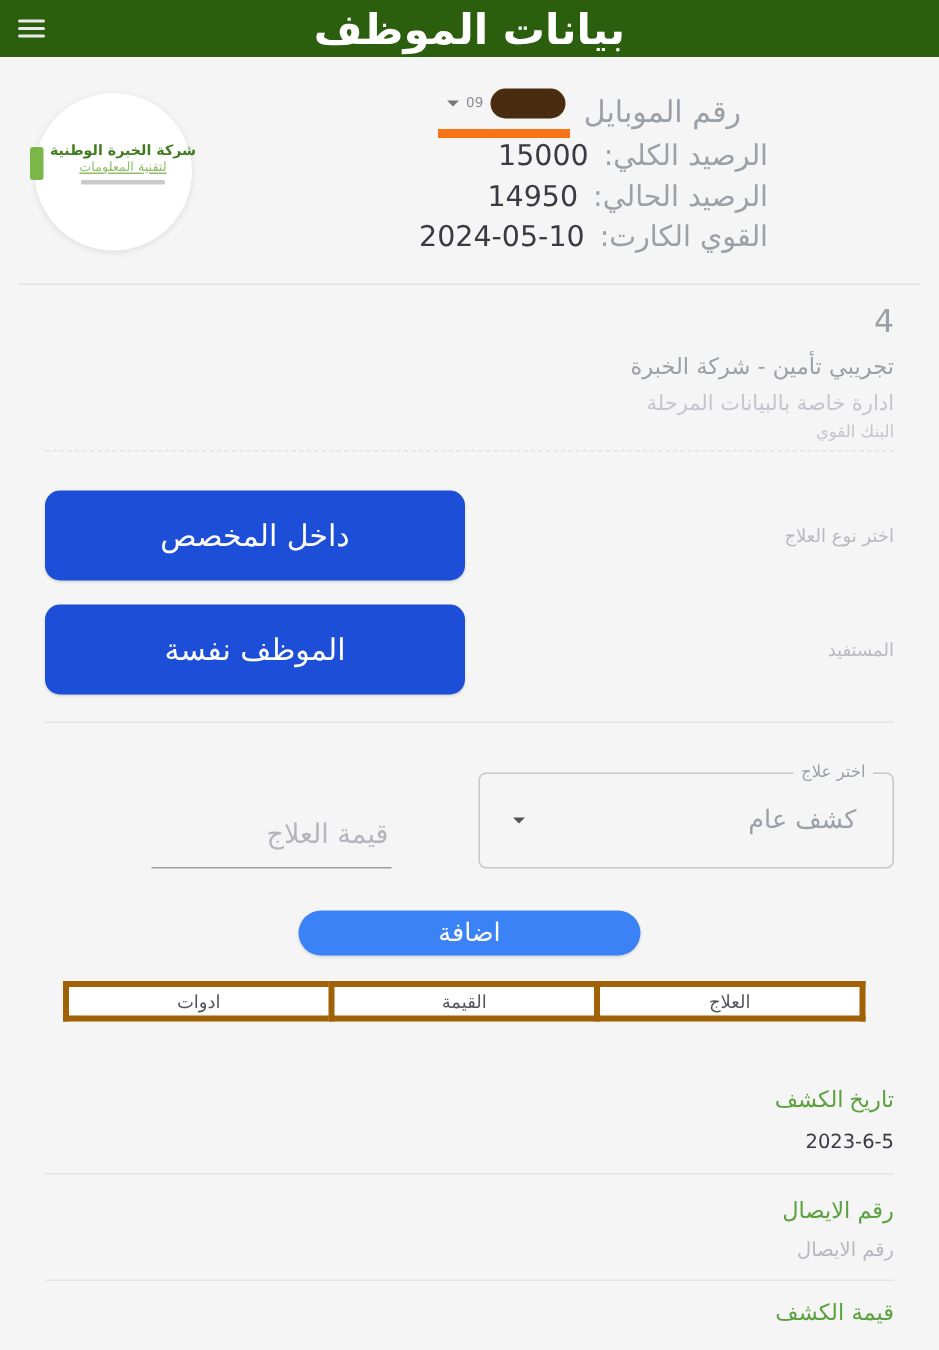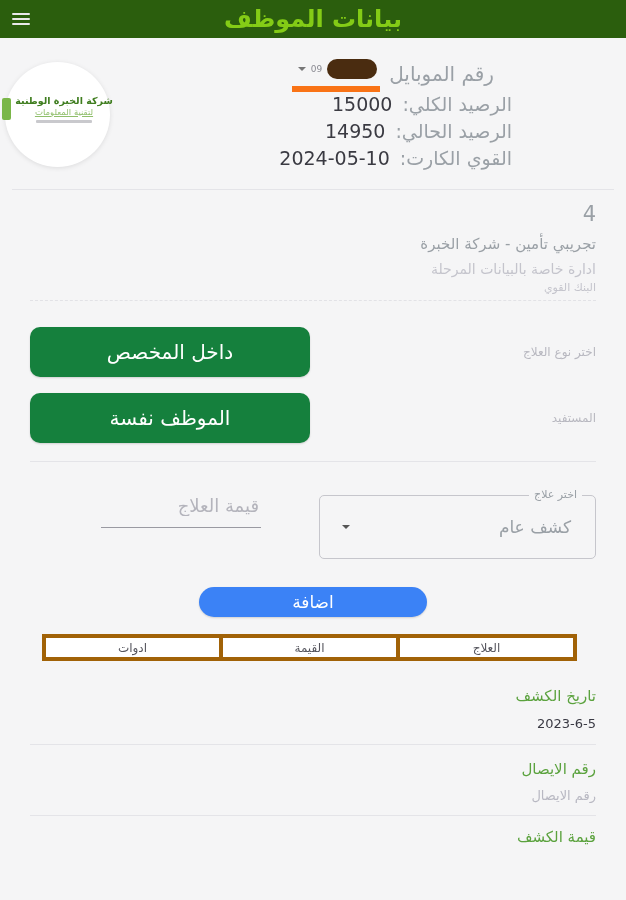--- a/index.html
+++ b/index.html
@@ -10,32 +10,32 @@
     direction: rtl;
     overflow: hidden;
     position: relative;
   }
   
   .appbar {
     height: 38px; background: #2b5e0d;
     display: flex; align-items: center; justify-content: center;
     position: relative;
   }
-  .appbar-title { color: #84cc16; font-size: 24px; font-weight: bold; letter-spacing: .5px; }
+  .appbar-title { color: #ffffff; font-size: 28px; font-weight: bold; letter-spacing: .5px; }
   .menu-btn {
     position: absolute; right: 598px; left: auto; top: 50%; transform: translateY(-50%);
     width: 18px; display: flex; flex-direction: column; gap: 3px; cursor: pointer;
     position: absolute;
   }
   .appbar .menu-btn { right: auto; left: 12px; } 
   .menu-btn span { display:block; height: 2px; background: #e9e9e9; border-radius: 1px; }
   
   .info { position: relative; padding: 20px 114px 0 0; }
   .logo-circle {
-    position: absolute; top: 24px; left: 5px; width: 105px; height: 105px;
+    position: absolute; top: 24px; left: 23px; width: 105px; height: 105px;
     background: #ffffff; border-radius: 50%;
     box-shadow: 0 1px 5px rgba(0,0,0,.10);
     display: flex; justify-content: center;
   }
   .logo-inner { display: flex; align-items: center; gap: 4px; margin-top: -12px; }
   .logo-text { text-align: center; }
   .logo-line1 { font-size: 9.5px; font-weight: bold; color: #3f7d1f; white-space: nowrap; }
   .logo-line2 { font-size: 8.5px; color: #90bf6b; margin-top: 1px; text-decoration: underline; }
   .logo-line3 { height: 3px; width: 56px; background: #c9c9cd; margin: 3px auto 0; border-radius: 1px; }
   .logo-mark { width: 9px; height: 22px; background: #7ab648; border-radius: 2px; flex: 0 0 auto; }
@@ -59,28 +59,28 @@
   .emp-company { font-size: 15px; color: #9aa0a6; margin-top: 6px; line-height: 20px; }
   .emp-dept { font-size: 14px; color: #c4c4cc; margin-top: 9px; line-height: 13px; }
   .emp-bank { font-size: 11px; color: #c4c4cc; margin-top: 5px; line-height: 13px; }
   .divider-dashed { border-top: 1px dashed #e2e2e6; margin: 6px 30px 0; }
   
   .action-row { display: flex; align-items: center; justify-content: space-between; padding: 0 30px; }
   .action-row.first { margin-top: 26px; }
   .action-row.second { margin-top: 16px; }
   .action-label { font-size: 12px; color: #b8b8c0; }
   .green-btn {
-    width: 280px; height: 50px; border: none; border-radius: 10px;
-    background: #15803d; color: #ffffff; font-size: 20px; cursor: pointer;
+    width: 280px; height: 60px; border: none; border-radius: 10px;
+    background: #1d4ed8; color: #ffffff; font-size: 20px; cursor: pointer;
     font-family: "DejaVu Sans", sans-serif;
     box-shadow: 0 1px 2px rgba(0,0,0,.15);
   }
   .divider-mid { height: 1px; background: #e4e4e8; margin: 18px 30px 0; }
   
-  .form-row { display: flex; align-items: flex-start; padding: 0 30px; margin-top: 33px; gap: 36px; }
+  .form-row { display: flex; align-items: flex-end; padding: 0 30px; margin-top: 33px; gap: 36px; }
   .select-box {
     position: relative; width: 277px; height: 64px;
     border: 1px solid #c6c6cc; border-radius: 5px; cursor: pointer; flex: 0 0 auto;
   }
   .select-label {
     position: absolute; top: -8px; right: 13px; background: #f5f5f6;
     padding: 0 5px; font-size: 11px; color: #9aa0a6; line-height: 14px;
   }
   .select-value {
     position: absolute; right: 24px; top: 50%; transform: translateY(-50%);
@@ -108,21 +108,21 @@
   
   table.items { border-collapse: collapse; margin: 17px 49px 0 42px; width: 535px; }
   table.items th {
     border: 4px solid #a16207; background: #ffffff;
     font-size: 12px; color: #55555d; font-weight: normal;
     height: 23px; width: 33.33%;
   }
   
   .details { padding: 0 30px; }
   .detail-label { font-size: 15px; color: #5ba23e; line-height: 19px; }
-  .lbl-date { margin-top: 26px; }
+  .lbl-date { margin-top: 44px; font-family: Liberation Serif, serif; }
   .detail-value { font-size: 13px; color: #3a3a44; margin-top: 10px; line-height: 16px; }
   .divider-thin { height: 1px; background: #e4e4e8; margin-top: 12px; }
   .lbl-receipt { margin-top: 15px; }
   .receipt-input {
     display: block; margin-top: 9px; width: 250px; background: transparent;
     border: none; outline: none; font-size: 13px; color: #3a3a44;
     text-align: right; padding: 0; font-family: "DejaVu Sans", sans-serif;
   }
   .receipt-input::placeholder { color: #b8b8c2; opacity: 1; }
   .lbl-exam { margin-top: 12px; }

